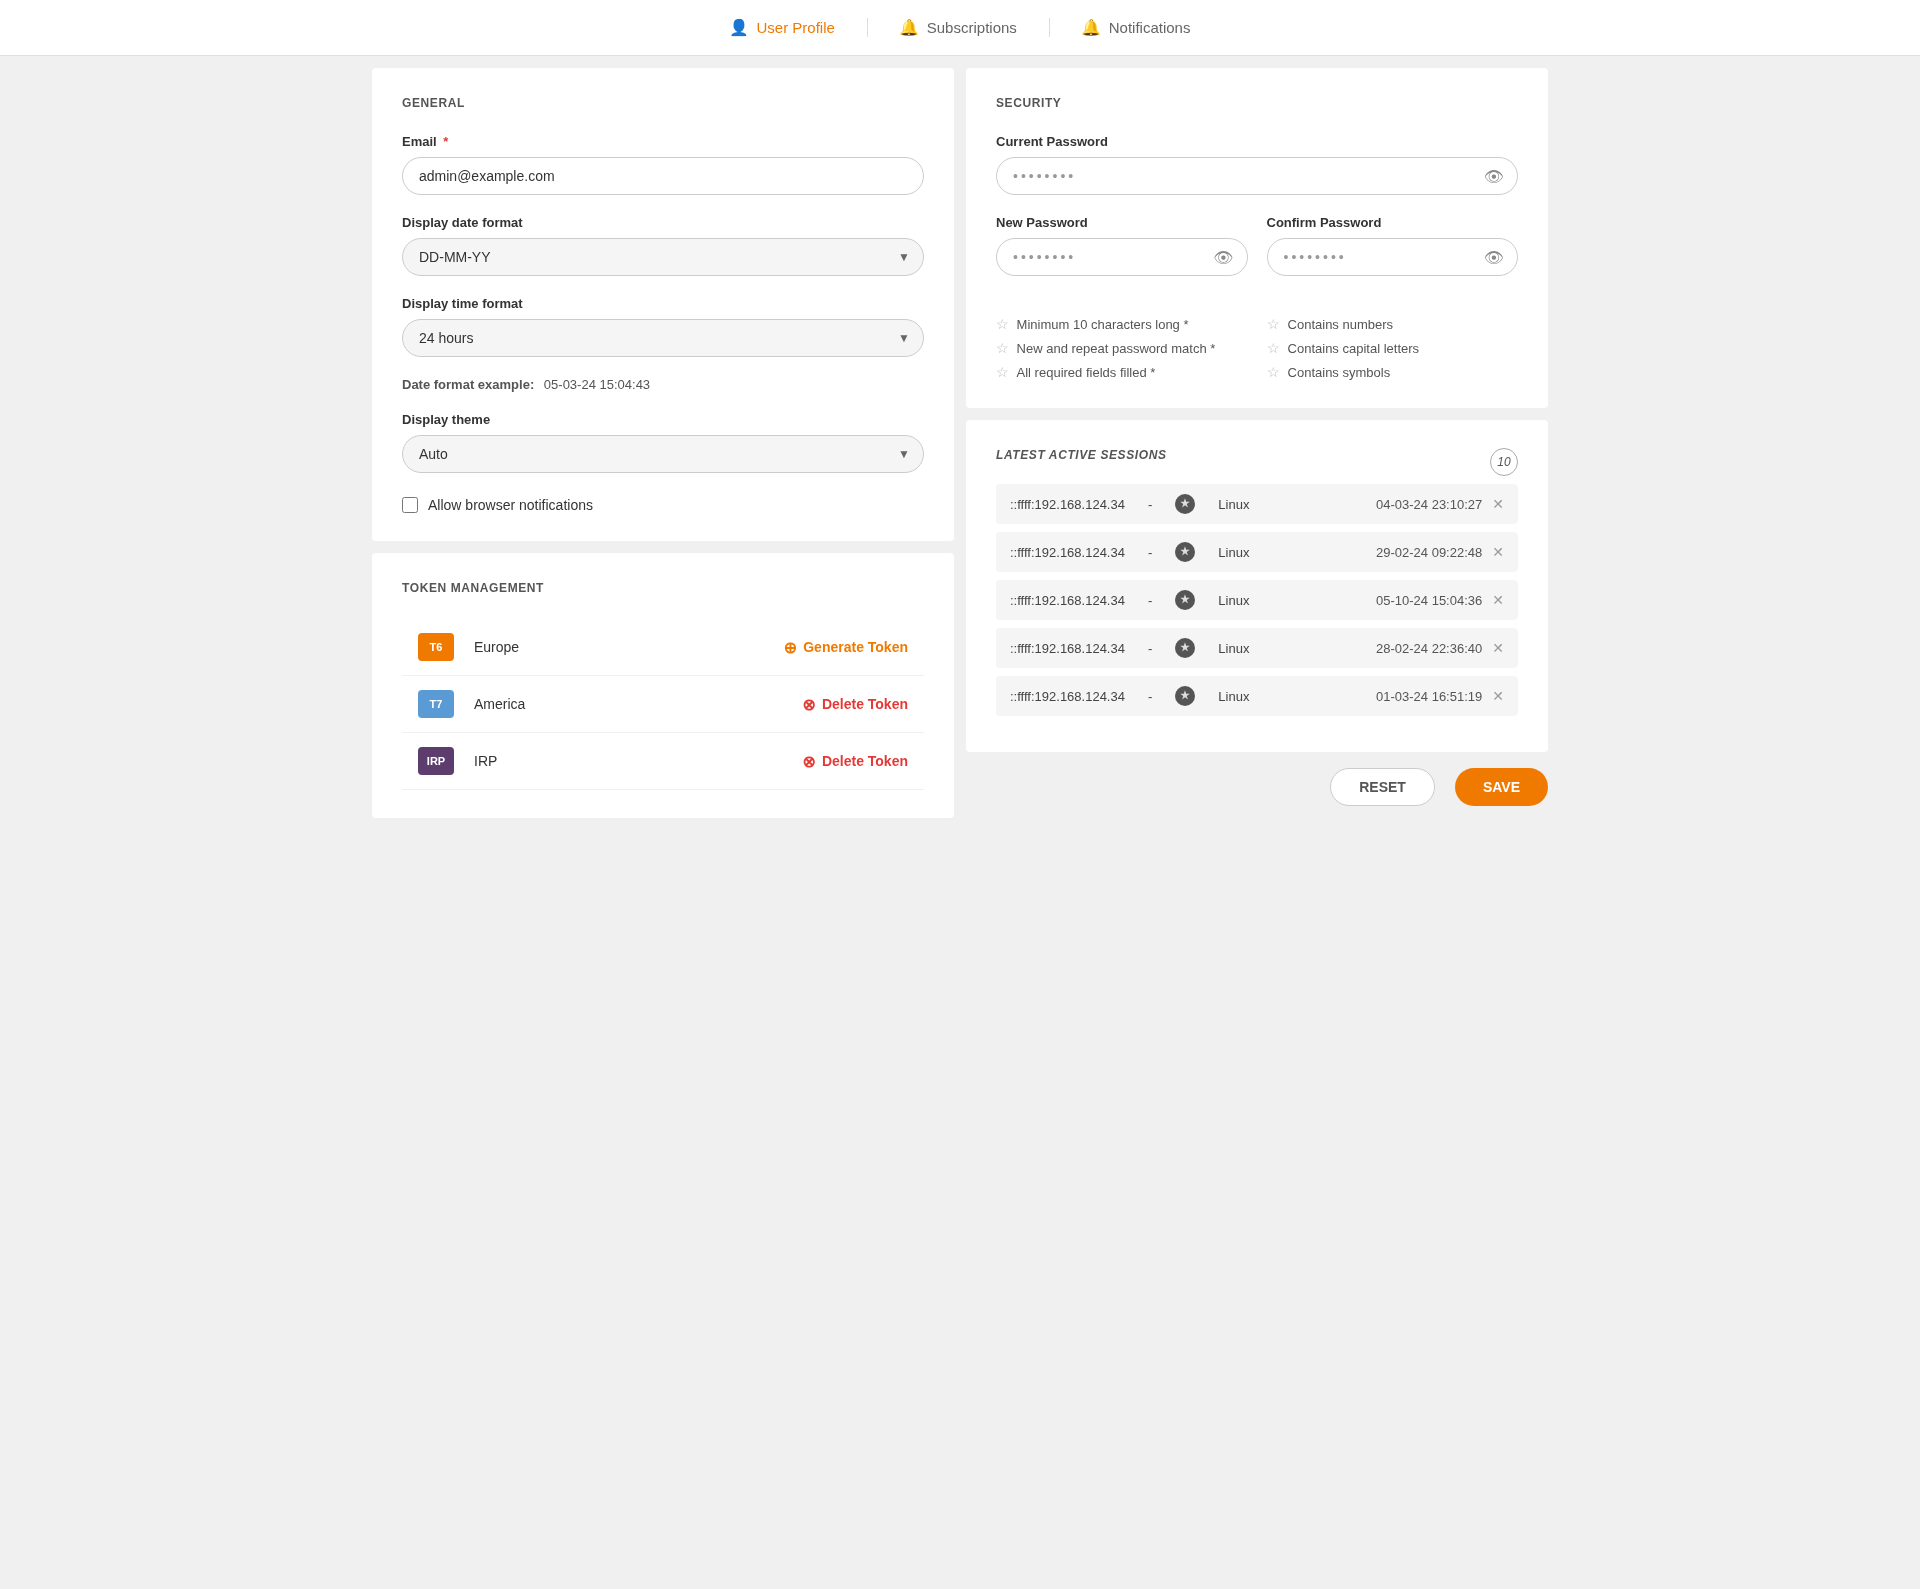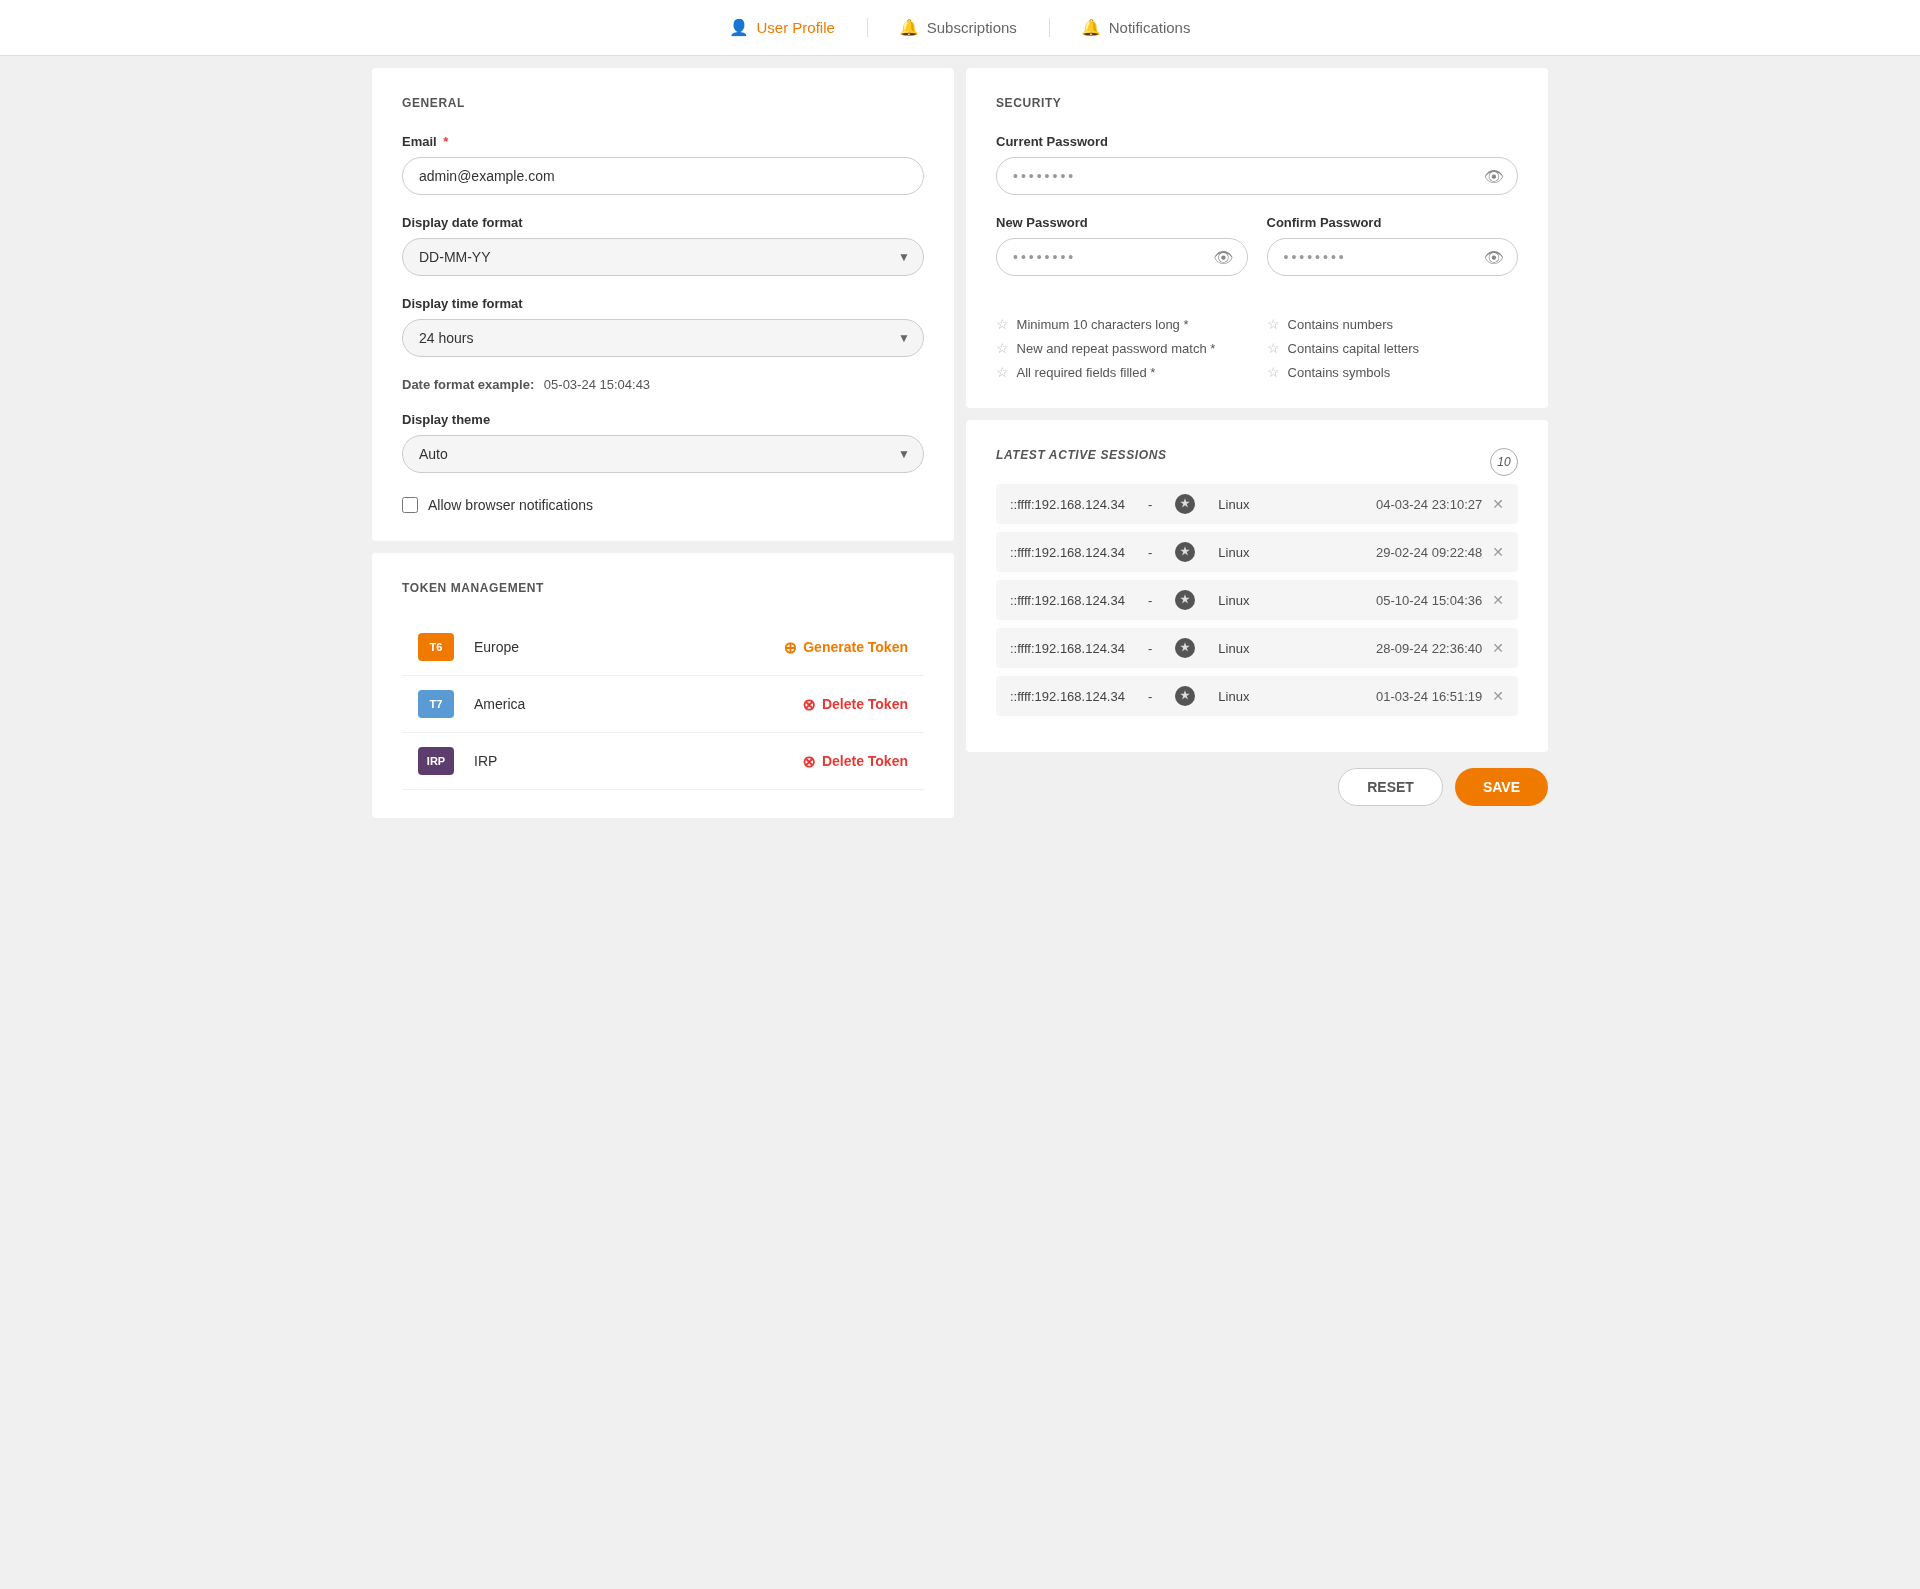--- a/index.html
+++ b/index.html
@@ -533,21 +533,21 @@
           <span> - </span>
           <span class="browser-icon">
             <svg width="14" height="14" viewBox="0 0 24 24">
                 <circle cx="12" cy="12" r="10" fill="#555"></circle>
                 <path d="M12 2 L14 8 L20 8 L15 12 L17 18 L12 14 L7 18 L9 12 L4 8 L10 8 Z" fill="white" opacity="0.8"></path>
               </svg>
           </span>
           <span>Linux</span>
         </div>
         <div class="session-time">
-          <span>28-09-24 22:36:40</span>
+          <span>28-02-24 22:36:40</span>
           <span class="close-btn">✕</span>
         </div>
       </div>
 
       <div class="session-row">
         <div class="session-info">
           <span>::ffff:192.168.124.34</span>
           <span> - </span>
           <span class="browser-icon">
             <svg width="14" height="14" viewBox="0 0 24 24">
@@ -557,19 +557,19 @@
           </span>
           <span>Linux</span>
         </div>
         <div class="session-time">
           <span>01-03-24 16:51:19</span>
           <span class="close-btn">✕</span>
         </div>
       </div>
     </div>
 
-    <div style="display:flex; justify-content:flex-end; gap:12px; padding: 4px 0;">
+    <div style="display:flex; justify-content:flex-end; gap:20px; padding: 4px 0;">
       <button class="btn-reset">RESET</button>
       <button class="btn-save">SAVE</button>
     </div>
   </div>
 
 </div>
 
 </body></html>

